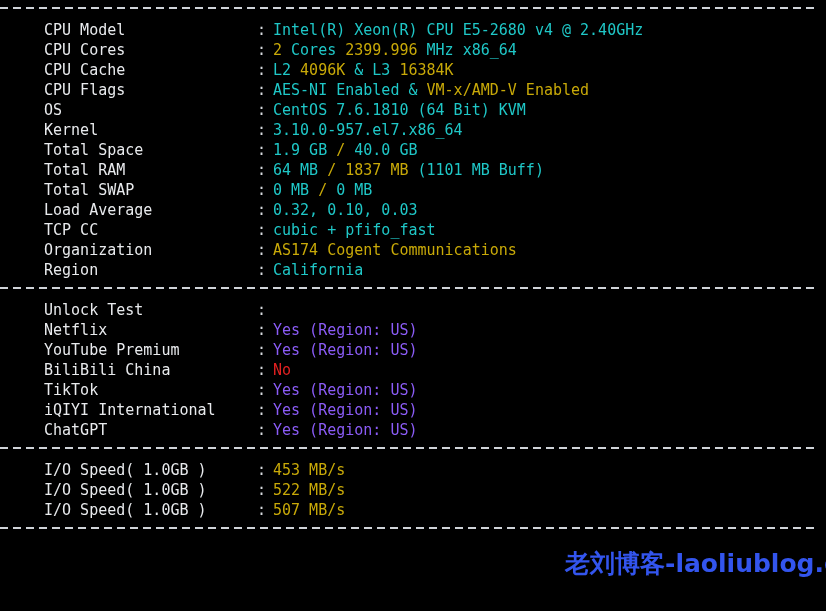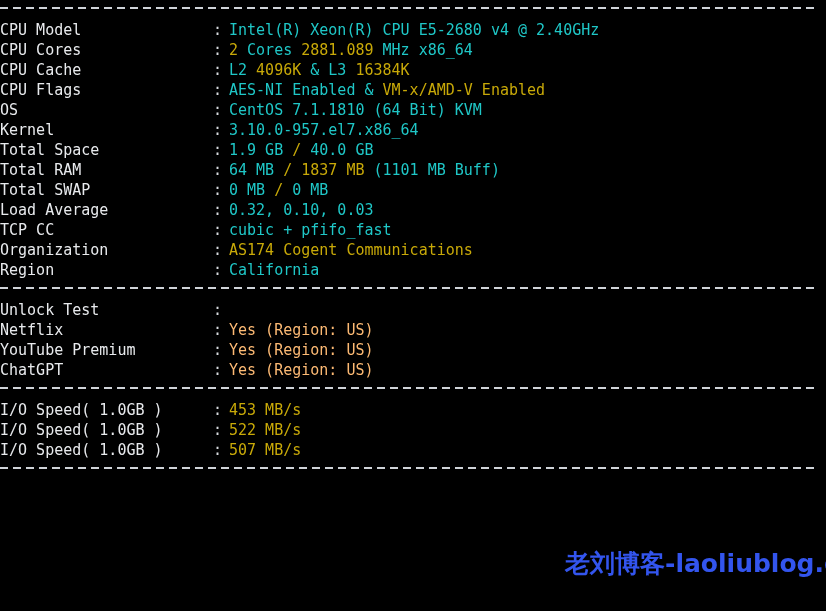--- a/index.html
+++ b/index.html
@@ -37,35 +37,36 @@
     background: repeating-linear-gradient(
       to right,
       #cfd3d8 0px, #cfd3d8 8px,
       rgba(0,0,0,0) 8px, rgba(0,0,0,0) 13px
     );
   }
   .row {
     height: 20px;
     white-space: pre;
     box-sizing: border-box;
+    margin-left: 44px;
   }
   .label {
     color: #e8eaed;
     display: inline-block;
     width: 213px;
   }
   .colon {
     color: #d7dade;
     display: inline-block;
     width: 16px;
   }
   .val { white-space: pre; }
   .c-cyan   { color: #1fc7c7; }
   .c-yellow { color: #c8a908; }
-  .c-green  { color: #fdba74; }
+  .c-green  { color: #8b5cf6; }
   .c-red    { color: #e02020; }
   .watermark {
     position: absolute;
     left: 565px;
     top: 549px;
     color: #3355ee;
     font-family: "DejaVu Sans", "Liberation Sans", sans-serif;
     font-size: 25px;
     font-weight: bold;
     line-height: 30px;
@@ -75,40 +76,43 @@
 </style>
 </head>
 <body>
 
 <div class="terminal">
 
   <div class="sep"></div>
 
   <div id="section-system-info">
       <div class="row"><span class="label">CPU Model</span><span class="colon">:</span><span class="val"><span class="c-cyan">Intel(R) Xeon(R) CPU E5-2680 v4 @ 2.40GHz</span></span></div>
-      <div class="row"><span class="label">CPU Cores</span><span class="colon">:</span><span class="val"><span class="c-yellow">2</span><span class="c-cyan"> Cores </span><span class="c-yellow">2881.089</span><span class="c-cyan"> MHz x86_64</span></span></div>
+      <div class="row"><span class="label">CPU Cores</span><span class="colon">:</span><span class="val"><span class="c-yellow">2</span><span class="c-cyan"> Cores </span><span class="c-yellow">2399.996</span><span class="c-cyan"> MHz x86_64</span></span></div>
       <div class="row"><span class="label">CPU Cache</span><span class="colon">:</span><span class="val"><span class="c-cyan">L2 </span><span class="c-yellow">4096K</span><span class="c-cyan"> &amp; L3 </span><span class="c-yellow">16384K</span></span></div>
       <div class="row"><span class="label">CPU Flags</span><span class="colon">:</span><span class="val"><span class="c-cyan">AES-NI Enabled &amp; </span><span class="c-yellow">VM-x/AMD-V Enabled</span></span></div>
-      <div class="row"><span class="label">OS</span><span class="colon">:</span><span class="val"><span class="c-cyan">CentOS 7.1.1810 (64 Bit) KVM</span></span></div>
+      <div class="row"><span class="label">OS</span><span class="colon">:</span><span class="val"><span class="c-cyan">CentOS 7.6.1810 (64 Bit) KVM</span></span></div>
       <div class="row"><span class="label">Kernel</span><span class="colon">:</span><span class="val"><span class="c-cyan">3.10.0-957.el7.x86_64</span></span></div>
       <div class="row"><span class="label">Total Space</span><span class="colon">:</span><span class="val"><span class="c-cyan">1.9 GB </span><span class="c-yellow">/</span><span class="c-cyan"> 40.0 GB</span></span></div>
       <div class="row"><span class="label">Total RAM</span><span class="colon">:</span><span class="val"><span class="c-cyan">64 MB </span><span class="c-yellow">/ 1837 MB</span><span class="c-cyan"> (1101 MB Buff)</span></span></div>
       <div class="row"><span class="label">Total SWAP</span><span class="colon">:</span><span class="val"><span class="c-cyan">0 MB </span><span class="c-yellow">/</span><span class="c-cyan"> 0 MB</span></span></div>
       <div class="row"><span class="label">Load Average</span><span class="colon">:</span><span class="val"><span class="c-cyan">0.32, 0.10, 0.03</span></span></div>
       <div class="row"><span class="label">TCP CC</span><span class="colon">:</span><span class="val"><span class="c-cyan">cubic + pfifo_fast</span></span></div>
       <div class="row"><span class="label">Organization</span><span class="colon">:</span><span class="val"><span class="c-yellow">AS174 Cogent Communications</span></span></div>
       <div class="row"><span class="label">Region</span><span class="colon">:</span><span class="val"><span class="c-cyan">California</span></span></div>
     </div>
 
   <div class="sep"></div>
 
   <div id="section-unlock-test">
       <div class="row"><span class="label">Unlock Test</span><span class="colon">:</span><span class="val"></span></div>
       <div class="row"><span class="label">Netflix</span><span class="colon">:</span><span class="val"><span class="c-green">Yes (Region: US)</span></span></div>
       <div class="row"><span class="label">YouTube Premium</span><span class="colon">:</span><span class="val"><span class="c-green">Yes (Region: US)</span></span></div>
+      <div class="row"><span class="label">BiliBili China</span><span class="colon">:</span><span class="val"><span class="c-red">No</span></span></div>
+      <div class="row"><span class="label">TikTok</span><span class="colon">:</span><span class="val"><span class="c-green">Yes (Region: US)</span></span></div>
+      <div class="row"><span class="label">iQIYI International</span><span class="colon">:</span><span class="val"><span class="c-green">Yes (Region: US)</span></span></div>
       <div class="row"><span class="label">ChatGPT</span><span class="colon">:</span><span class="val"><span class="c-green">Yes (Region: US)</span></span></div>
     </div>
 
   <div class="sep"></div>
 
   <div id="section-io-speed">
       <div class="row"><span class="label">I/O Speed( 1.0GB )</span><span class="colon">:</span><span class="val"><span class="c-yellow">453 MB/s</span></span></div>
       <div class="row"><span class="label">I/O Speed( 1.0GB )</span><span class="colon">:</span><span class="val"><span class="c-yellow">522 MB/s</span></span></div>
       <div class="row"><span class="label">I/O Speed( 1.0GB )</span><span class="colon">:</span><span class="val"><span class="c-yellow">507 MB/s</span></span></div>
     </div>

